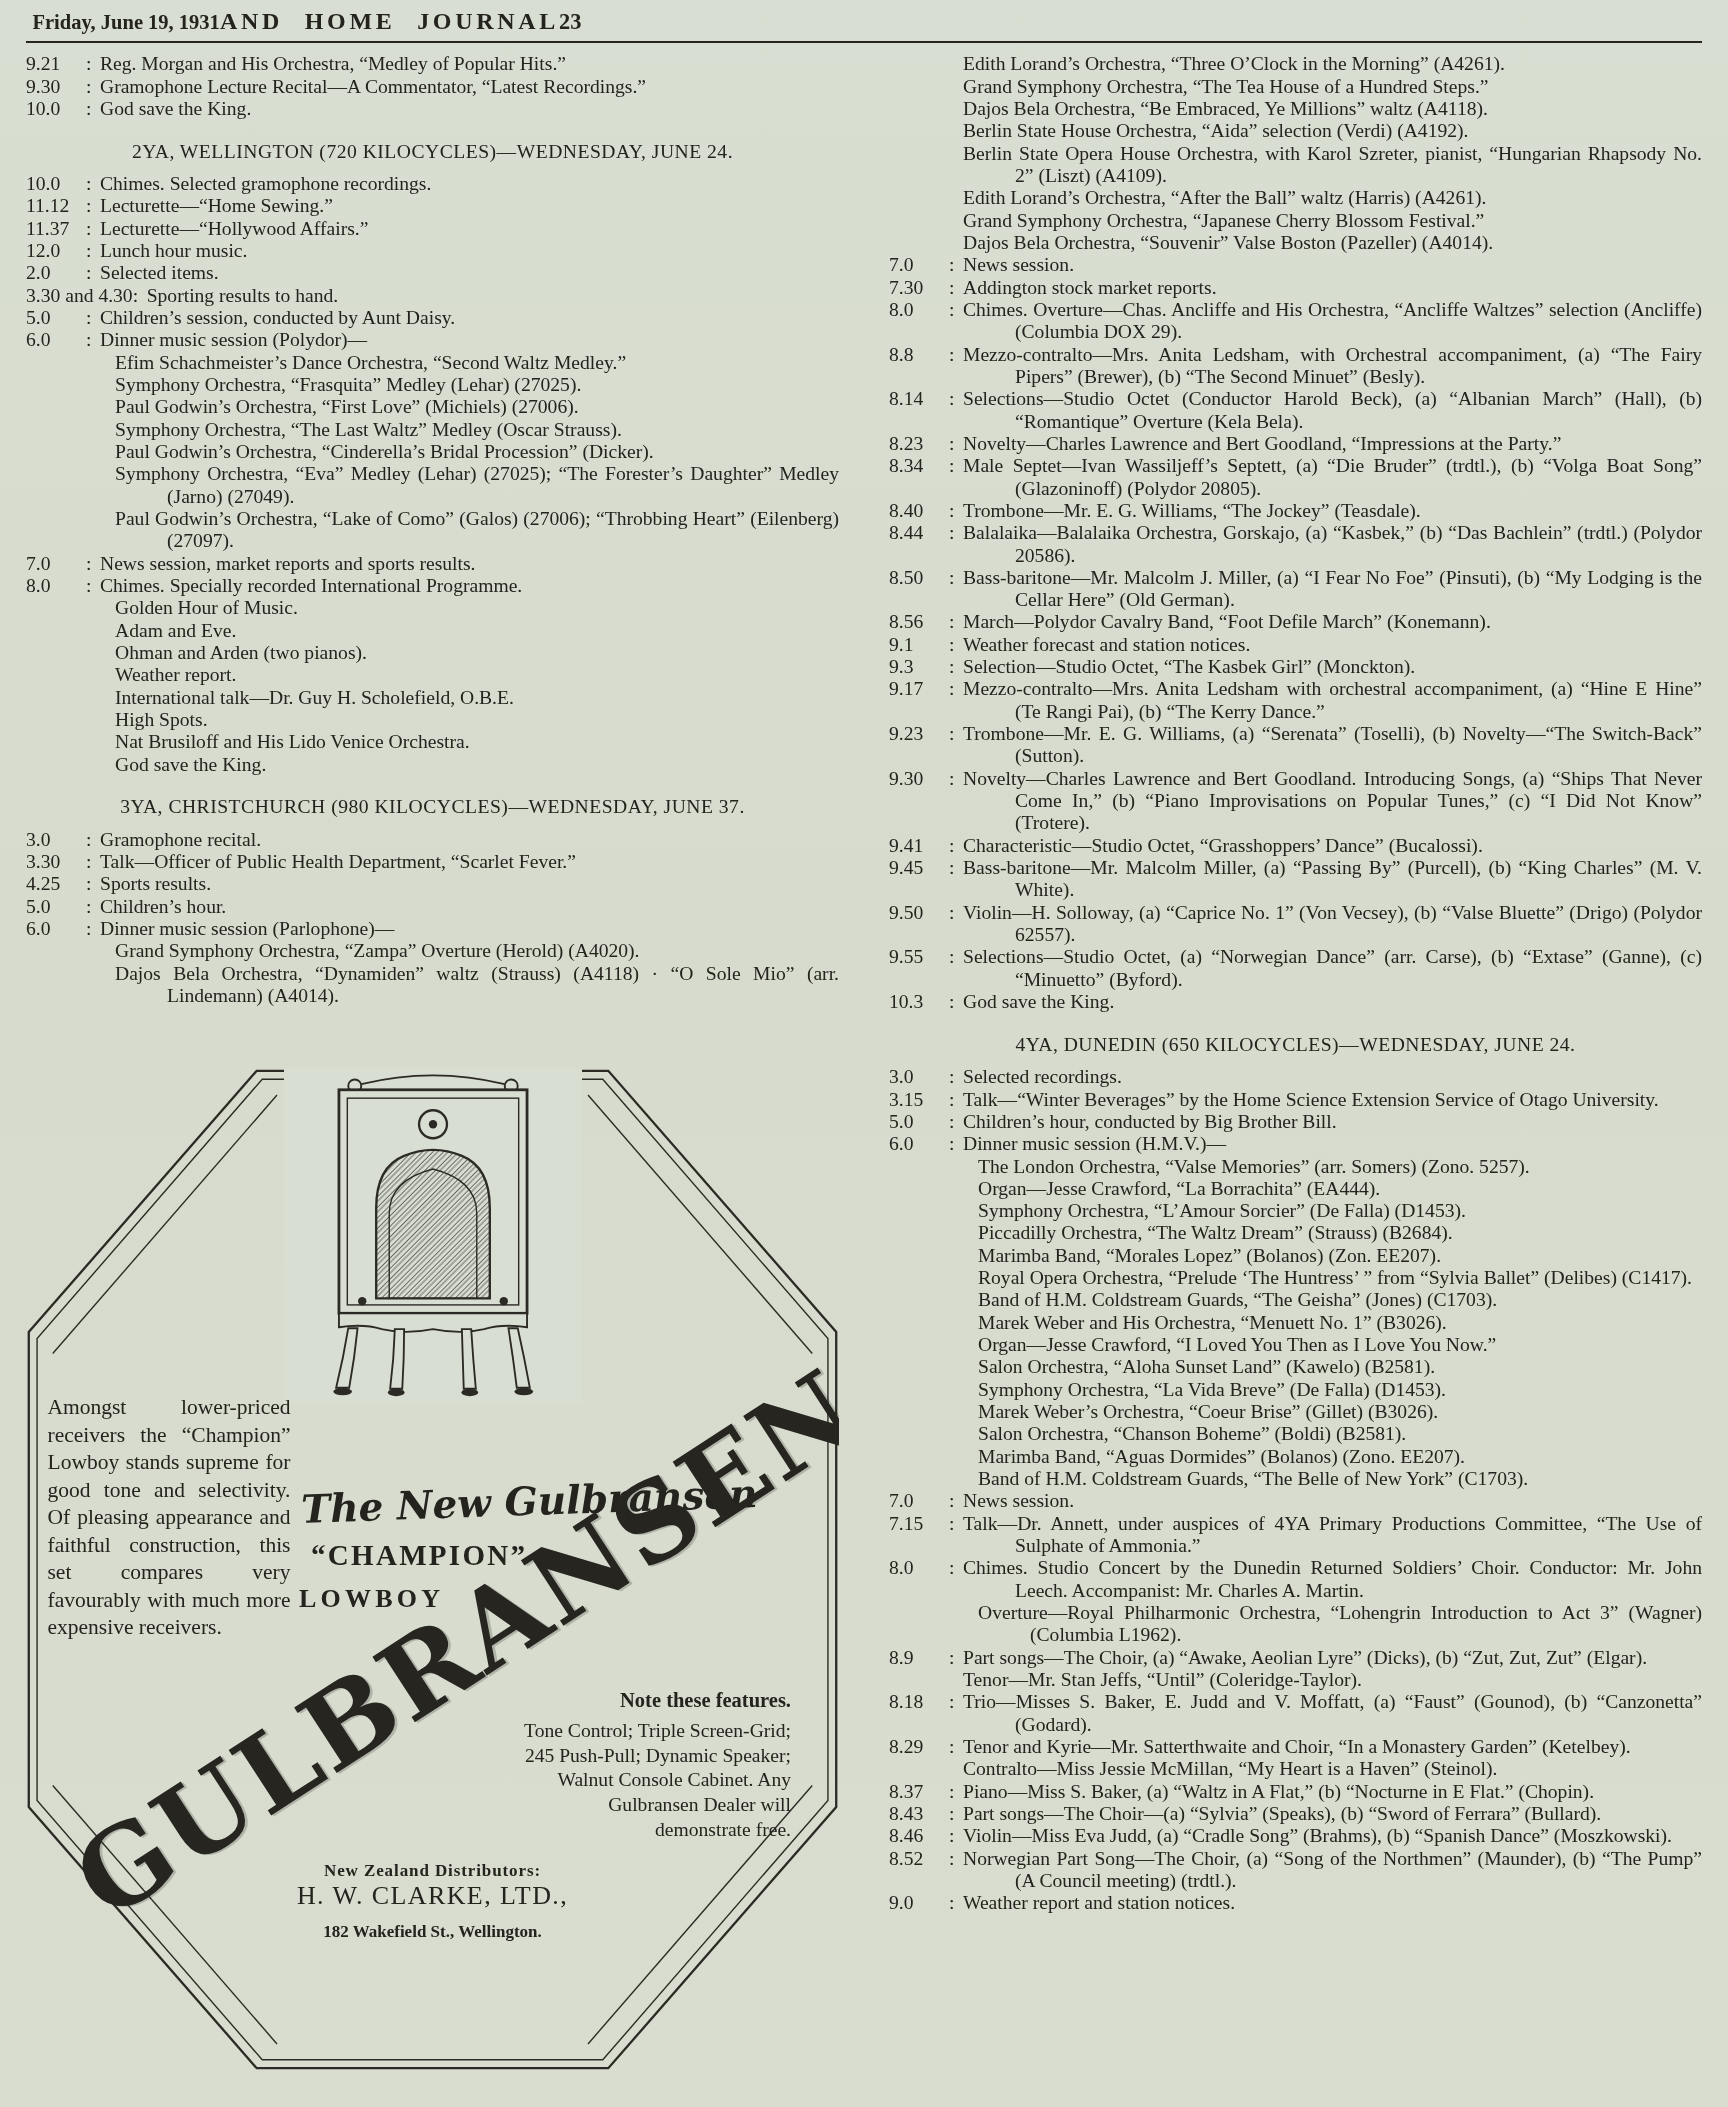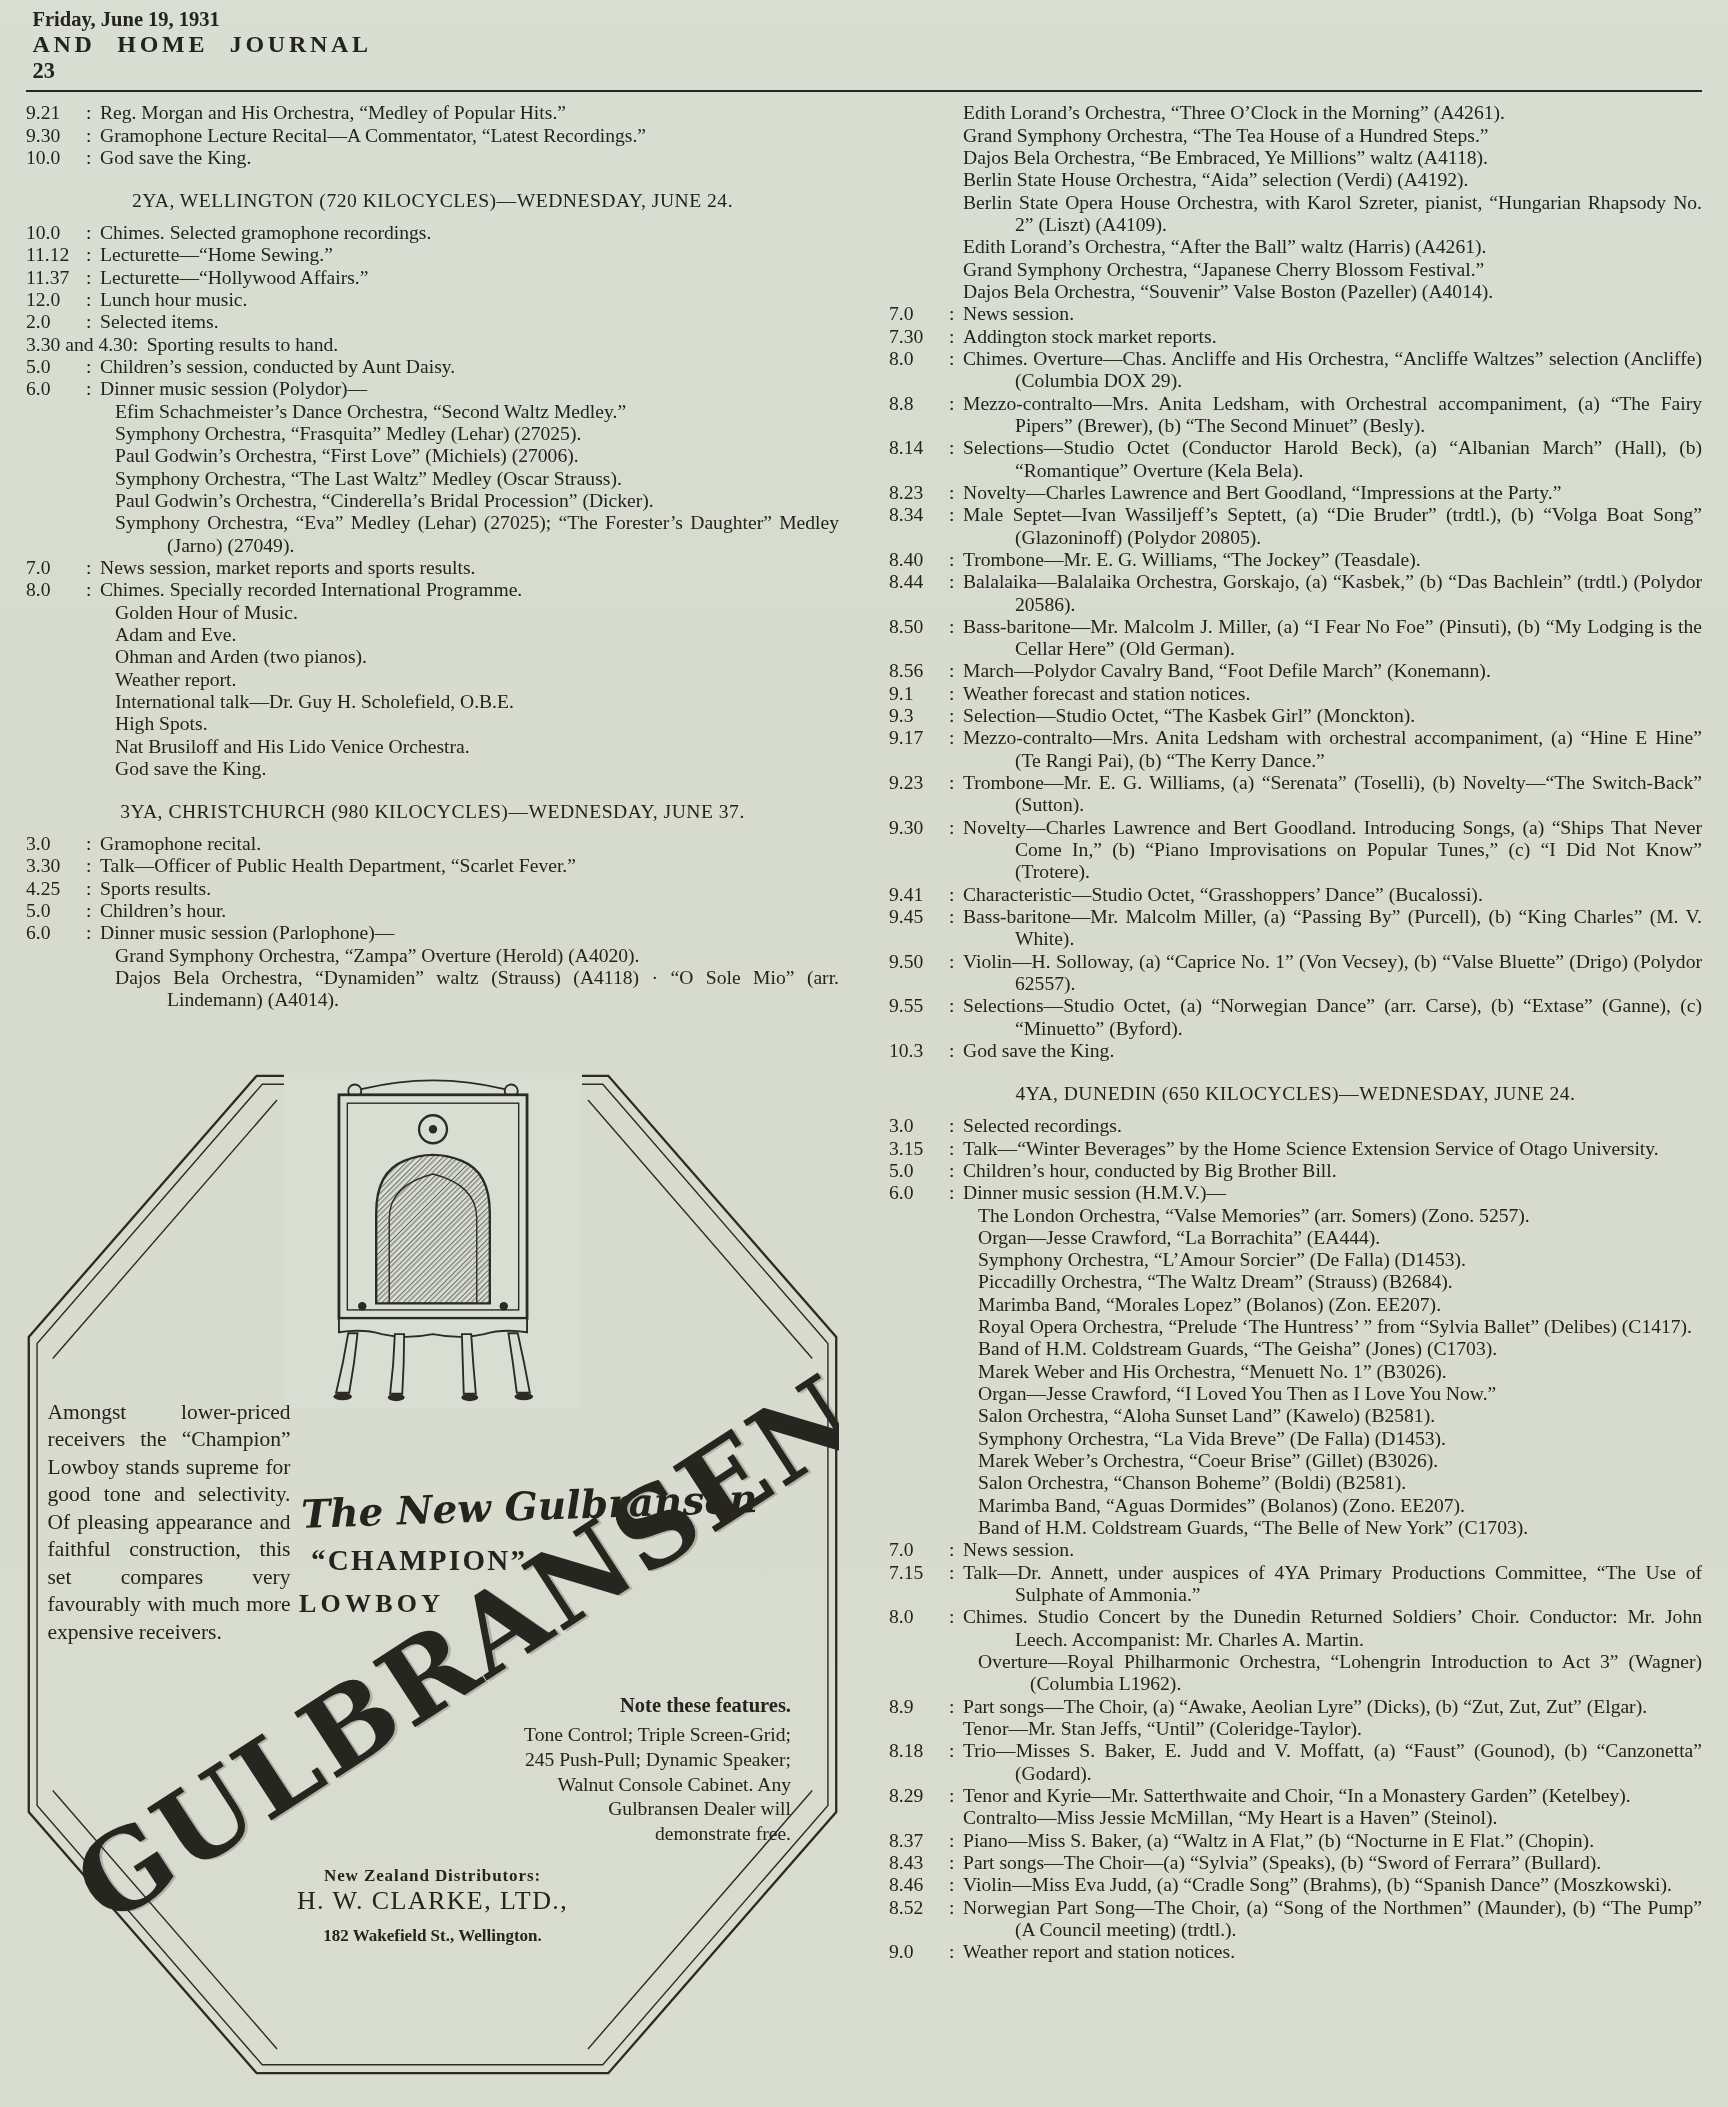--- a/index.html
+++ b/index.html
@@ -5,22 +5,22 @@
   * { margin:0; padding:0; box-sizing:border-box; }
   html,body { background:#a9aea2; }
   .page {
     width:1728px; min-height:2108px; margin:0 auto;
     background:linear-gradient(180deg,#d9ded2 0%, #d6dbce 45%, #d8ddd0 100%);
     color:#24231e;
     font-family:"Liberation Serif", serif;
     padding:6.5px 26px 14px 26px;
   }
   .masthead {
-    display:flex; justify-content:space-between; align-items:baseline;
-    border-bottom:2.3px solid #26251f; padding:1.9px 6.5px 5.6px 6.5px;flex-direction:column;
+    display:flex; align-items:baseline;
+    border-bottom:2.3px solid #26251f; padding:1.9px 6.5px 5.6px 6.5px;
   }
   .masthead .date { font-size:20.5px; font-weight:bold; }
   .masthead .title { font-size:24px; font-weight:bold; letter-spacing:3.7px; word-spacing:12px; }
   .masthead .pageno { font-size:22.4px; font-weight:bold; }
   .columns { display:flex; gap:50px; padding-top:10.3px; }
   .col { flex:1 1 0; min-width:0; }
   .station-heading {
     font-size:19.6px; font-weight:normal; text-align:center;
     margin:20.5px 0 10.3px 0; letter-spacing:0.5px;
   }
@@ -140,20 +140,21 @@
             <span class="prog-time">6.0</span>
             <span class="prog-colon">:</span>
             <span class="prog-text">Dinner music session (Polydor)—</span>
           </div>
           <div class="prog-sub">Efim Schachmeister’s Dance Orchestra, “Second Waltz Medley.”</div>
           <div class="prog-sub">Symphony Orchestra, “Frasquita” Medley (Lehar) (27025).</div>
           <div class="prog-sub">Paul Godwin’s Orchestra, “First Love” (Michiels) (27006).</div>
           <div class="prog-sub">Symphony Orchestra, “The Last Waltz” Medley (Oscar Strauss).</div>
           <div class="prog-sub">Paul Godwin’s Orchestra, “Cinderella’s Bridal Procession” (Dicker).</div>
           <div class="prog-sub">Symphony Orchestra, “Eva” Medley (Lehar) (27025); “The Forester’s Daughter” Medley (Jarno) (27049).</div>
+          <div class="prog-sub">Paul Godwin’s Orchestra, “Lake of Como” (Galos) (27006); “Throbbing Heart” (Eilenberg) (27097).</div>
           <div class="prog-item">
             <span class="prog-time">7.0</span>
             <span class="prog-colon">:</span>
             <span class="prog-text">News session, market reports and sports results.</span>
           </div>
           <div class="prog-item">
             <span class="prog-time">8.0</span>
             <span class="prog-colon">:</span>
             <span class="prog-text">Chimes.  Specially recorded International Programme.</span>
           </div>

